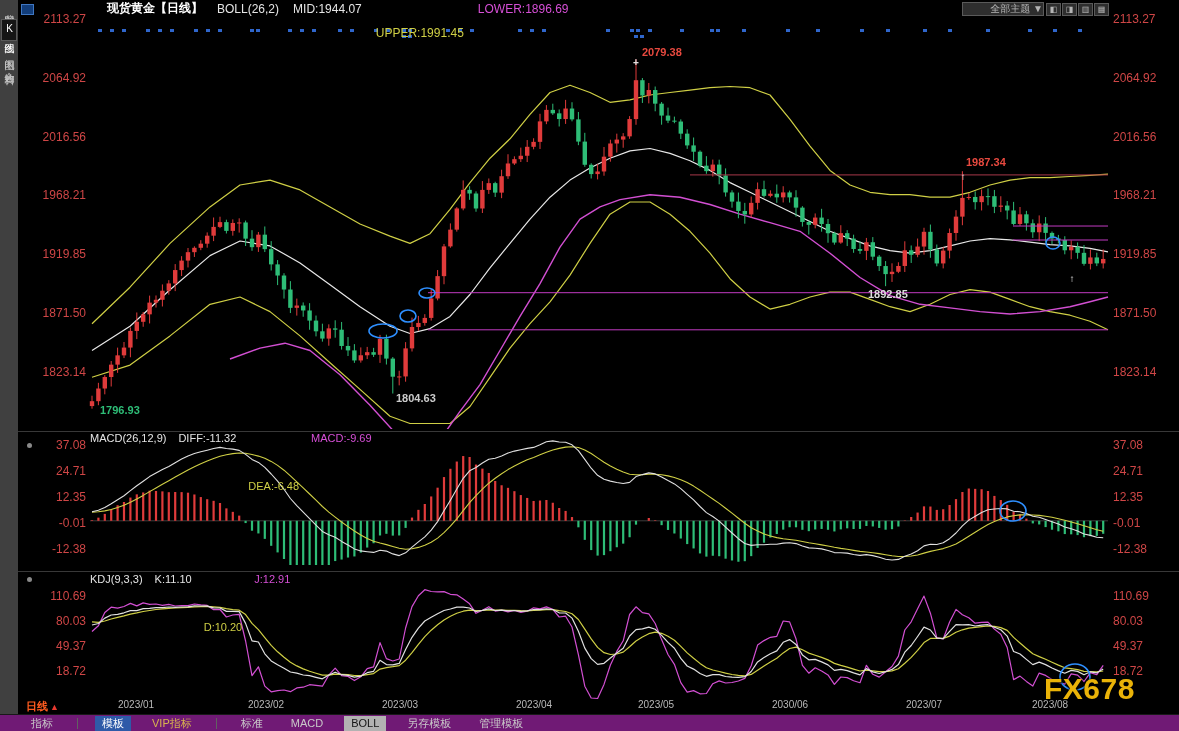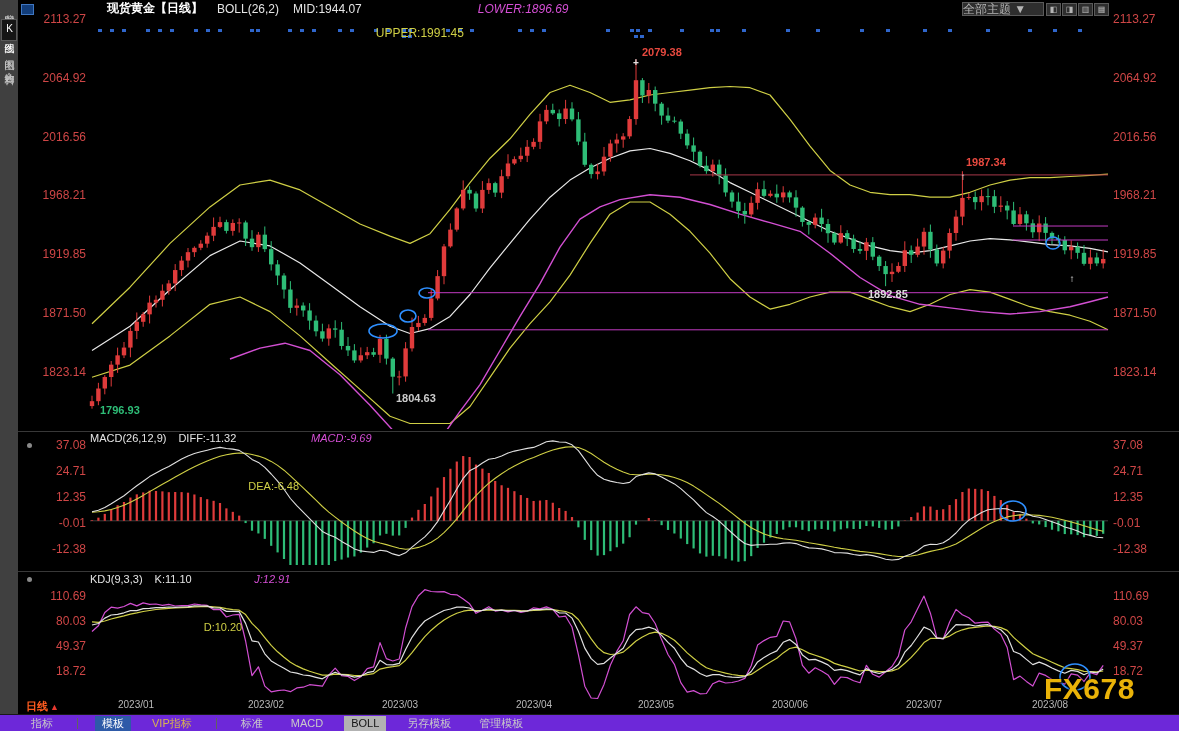--- a/index.html
+++ b/index.html
@@ -14,41 +14,41 @@
     display:flex;flex-direction:column;align-items:center;}
   .side-item{writing-mode:vertical-rl;text-orientation:upright;font-size:10px;color:#c2c2c2;
     letter-spacing:1px;margin:6px 0 4px;cursor:pointer;line-height:14px;}
   .side-item.active{background:#151515;color:#ffffff;padding:3px 0;border:1px solid #5a5a5a;}
   
   #topbar{position:absolute;left:90px;top:1px;height:15px;display:flex;gap:14px;z-index:4;
     font-size:12px;white-space:nowrap;align-items:center;}
   .tb-sym{color:#ffffff;font-weight:bold;margin-left:17px;}
   .tb-w{color:#e5e5e5;}
   .tb-y{color:#cfcf45;margin-top:48px;}
-  .tb-m{color:#d64fd6;font-style:italic;}
+  .tb-m{color:#d64fd6;}
   #mini-chart-icon{position:absolute;left:21px;top:4px;width:11px;height:9px;z-index:4;
     background:#123d7a;border:1px solid #3f77c2;cursor:pointer;}
   #theme-box{position:absolute;left:962px;top:2px;width:80px;height:12px;line-height:12px;z-index:4;
-    border:1px solid #5a5a5a;background:#2e2e2e;color:#b5b5b5;font-size:12px;text-align:left;cursor:pointer;}
+    border:1px solid #5a5a5a;background:#2e2e2e;color:#b5b5b5;font-size:10px;text-align:right;cursor:pointer;}
   .win-btn{position:absolute;top:3px;width:13px;height:11px;line-height:11px;z-index:4;text-align:center;
     border:1px solid #5a5a5a;background:#2e2e2e;color:#b5b5b5;font-size:8px;cursor:pointer;}
   
   .axl{position:absolute;font-size:12px;color:#cf4646;width:58px;z-index:2;}
   .axl.l{left:28px;text-align:right;}
   .axl.r{left:1113px;text-align:left;}
   .xl{position:absolute;top:699px;font-size:10px;color:#b8b8b8;z-index:2;}
   
   .ind-header{position:absolute;left:90px;display:flex;gap:12px;font-size:11px;z-index:3;white-space:nowrap;}
   
   .hsep{position:absolute;left:18px;width:1161px;height:1px;background:#383838;z-index:2;}
   .hdl{position:absolute;left:27px;width:5px;height:5px;border-radius:50%;background:#8a8a8a;z-index:3;cursor:pointer;}
   
   #period{position:absolute;left:26px;top:699px;font-size:11px;font-weight:bold;color:#ff5c1f;z-index:3;cursor:pointer;}
   #period .arr{color:#e8392f;font-size:9px;margin-left:2px;}
-  #toolbar{position:absolute;left:0;top:714px;width:1179px;height:17px;background:#6d28d9;
+  #toolbar{position:absolute;left:0;top:714px;width:1179px;height:17px;background:#701a75;
     border-top:1px solid #191919;display:flex;align-items:center;padding-left:24px;box-sizing:border-box;
     gap:14px;z-index:5;font-size:11px;color:#c9c9c9;}
   .tab{padding:0 7px;line-height:15px;cursor:pointer;}
   .tab.blue{background:#2e5aa8;color:#ffffff;}
   .tab.gold{color:#d9b64e;}
   .tab.sel{background:#b2b2b2;color:#141414;}
   .tsep{width:1px;height:11px;background:#616161;margin:0 3px;}
   
   #watermark{position:absolute;left:1044px;top:672px;font-size:30px;font-weight:bold;color:#eab308;
     z-index:6;letter-spacing:.5px;text-shadow:0 0 3px #000,1px 1px 2px #000;}

